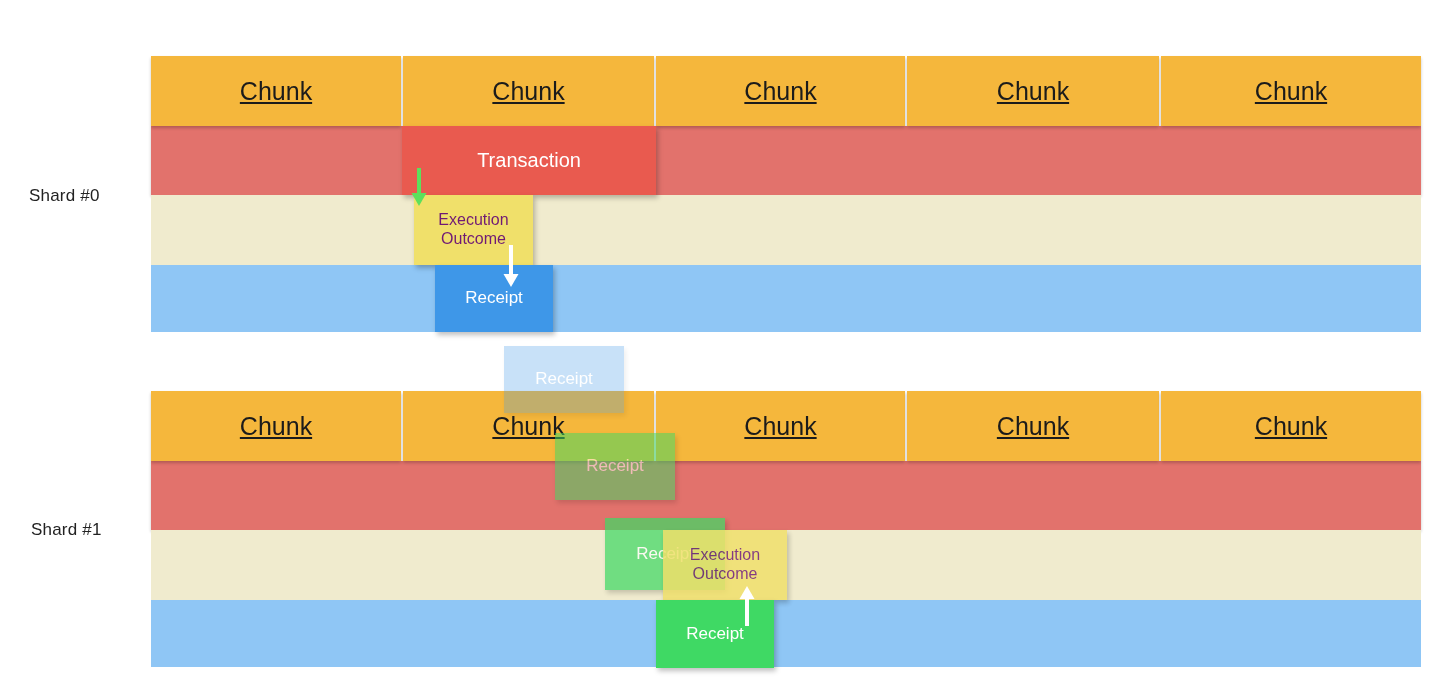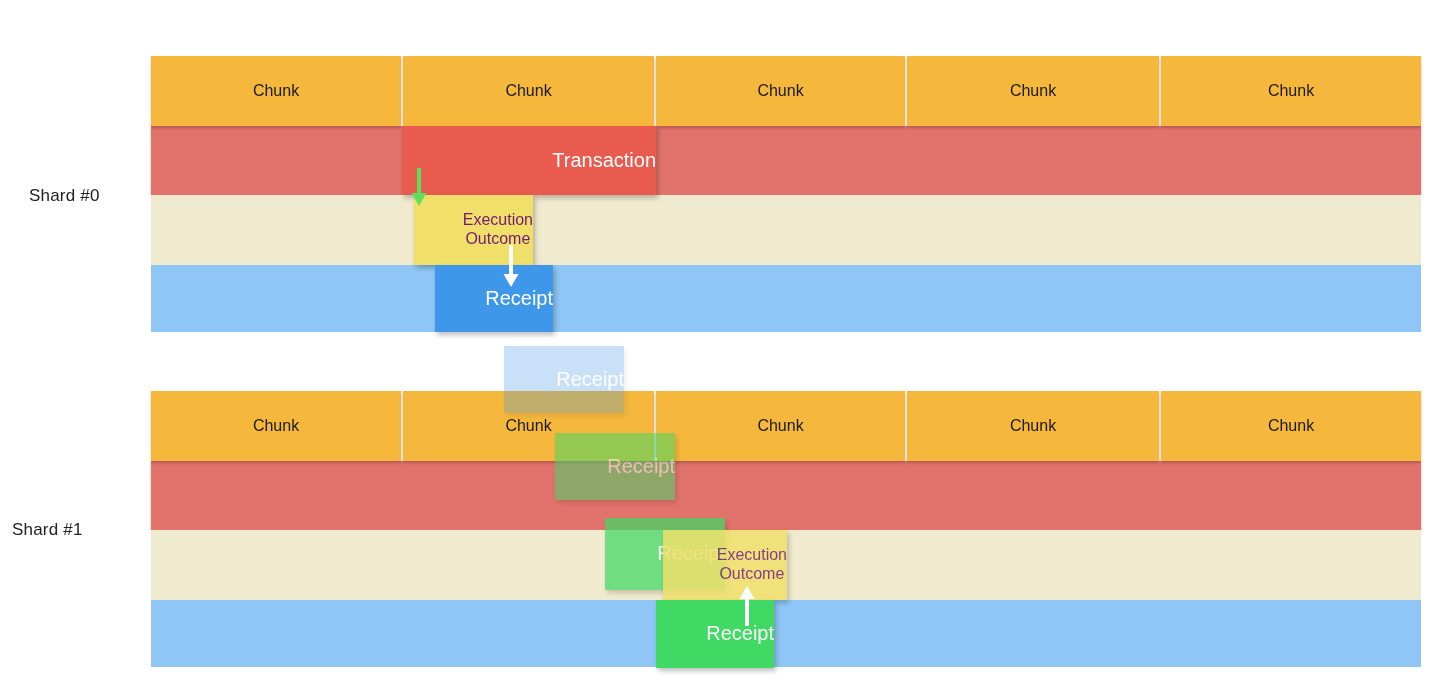--- a/index.html
+++ b/index.html
@@ -35,41 +35,42 @@
   .band-shadow {
     box-shadow: 0 2px 3px rgba(0,0,0,0.22);
   }
   
   .chunk {
     position: absolute;
     box-sizing: border-box;
     display: flex;
     align-items: center;
     justify-content: center;
-    font-size: 16px;
+    font-size: 25px;
     color: #1b1b1b;
     box-shadow: 0 2px 3px rgba(0,0,0,0.22);
+    text-decoration: underline;
   }
   
   .box {
     position: absolute;
     box-sizing: border-box;
     display: flex;
     align-items: center;
-    justify-content: flex-end;
+    justify-content: center;
     text-align: center;
     line-height: 1.18;
     box-shadow: 2px 3px 5px rgba(0,0,0,0.25);
   }
   .box.tx {
     font-size: 20px;
     color: #ffffff;
   }
   .box.receipt {
-    font-size: 20px;
+    font-size: 17px;
     color: #ffffff;
   }
   .box.outcome {
     font-size: 16px;
     color: #701a75;
   }
   .box-label {
     pointer-events: none;
     display: block;
   }
@@ -116,21 +117,21 @@
         <line x1="10" y1="0" x2="10" y2="27" stroke="#5CE05C" stroke-width="4"></line>
         <polygon points="10,38 2.5,25 17.5,25" fill="#5CE05C"></polygon>
       </svg>
     </div>
     <div class="arrow" style="left: 501px; top: 245px; width: 20px; height: 42px;">
       <svg width="20" height="42" viewBox="0 0 20 42">
         <line x1="10" y1="0" x2="10" y2="31" stroke="#FFFFFF" stroke-width="4"></line>
         <polygon points="10,42 2.5,29 17.5,29" fill="#FFFFFF"></polygon>
       </svg>
     </div>
-    <div class="shard-label" style="left: 12px; top: 520px;">Shard #1</div>
+    <div class="shard-label" style="left: 31px; top: 520px;">Shard #1</div>
     <div class="band band-shadow" style="left: 151px; top: 461px; width: 1270px; height: 69px; background: rgb(226, 114, 108);"></div>
     <div class="band" style="left: 151px; top: 530px; width: 1270px; height: 70px; background: rgb(240, 235, 206);"></div>
     <div class="band" style="left: 151px; top: 600px; width: 1270px; height: 67px; background: rgb(143, 198, 245);"></div>
     <div class="chunk" style="left: 151px; top: 391px; width: 250px; height: 70px; background: rgb(245, 183, 60);">
       <span>Chunk</span>
     </div>
     <div class="chunk" style="left: 403px; top: 391px; width: 251px; height: 70px; background: rgb(245, 183, 60);">
       <span>Chunk</span>
     </div>
     <div class="chunk" style="left: 656px; top: 391px; width: 249px; height: 70px; background: rgb(245, 183, 60);">

